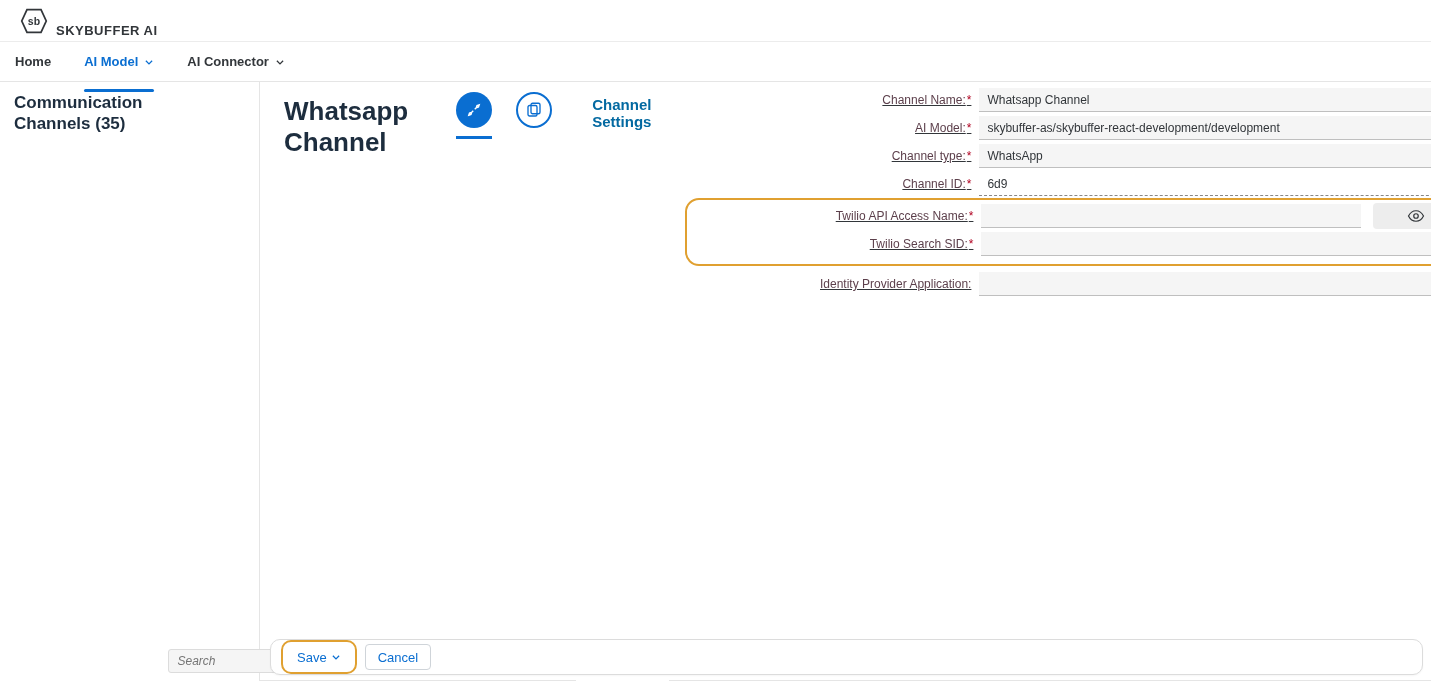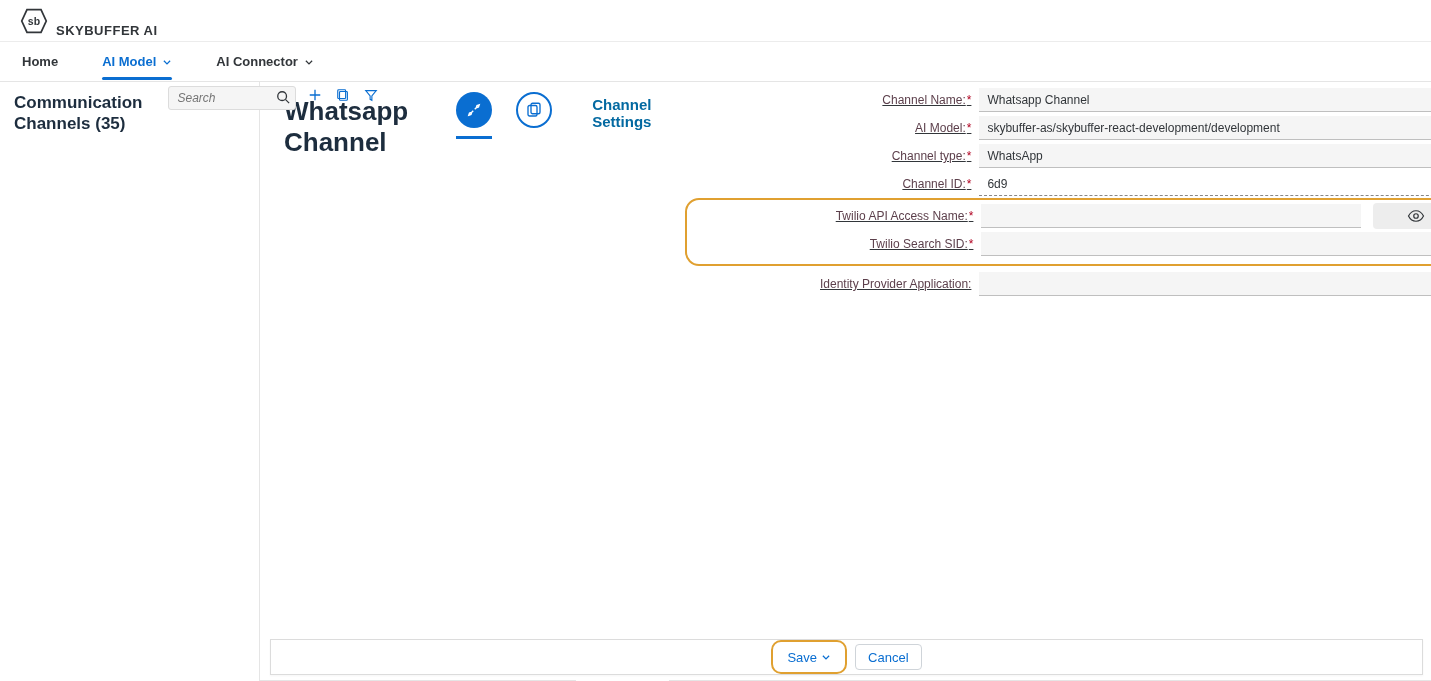--- a/index.html
+++ b/index.html
@@ -4,31 +4,31 @@
 <style>
   * { box-sizing: border-box; margin: 0; padding: 0; }
   body { font-family: Arial, Helvetica, sans-serif; font-size: 13px; color: #32363a; background: #fff; width: 1431px; height: 681px; overflow: hidden; }
 
   
   .header { display: flex; align-items: center; padding: 10px 20px; border-bottom: 1px solid #ececec; height: 42px; }
   .logo-wrap { display: flex; align-items: center; gap: 8px; }
   .logo-hex { width: 28px; height: 28px; display: flex; align-items: center; justify-content: center; }
   .logo-text { font-weight: 700; font-size: 13px; letter-spacing: 0.5px; color: #32363a; margin-top: 20px; }
 
-  .nav { display: flex; align-items: center; padding: 0 22px; height: 40px; border-bottom: 1px solid #e5e5e5; gap: 44px; }
+  .nav { display: flex; padding: 0 15px; height: 40px; border-bottom: 1px solid #e5e5e5; gap: 33px; }
   .nav-item { display: flex; align-items: center; gap: 6px; font-size: 13px; color: #32363a; cursor: pointer; position: relative; font-weight: 600; }
   .nav-item.active { color: #0a6ed1; }
   .nav-item.active::after { content:""; position:absolute; bottom:-11px; left:0; right:0; height:3px; background:#0a6ed1; border-radius:2px; }
   .chev { width: 10px; height: 10px; }
 
   
   .layout { display: flex; height: calc(681px - 82px); }
   .sidebar { width: 260px; border-right: 1px solid #e5e5e5; display:flex; flex-direction:row; position:relative; }
   .side-title { font-weight:700; font-size:17px; padding: 10px 14px 6px 14px; line-height:1.25; color:#1d2d3e; }
-  .side-toolbar { display:flex; align-items:flex-start; padding: 4px 12px 8px 12px; gap:10px; }
+  .side-toolbar { display:flex; align-items:flex-end; padding: 4px 12px 8px 12px; gap:10px; }
   .search { flex:0 0 auto; width:128px; position:relative; }
   .search input { width:100%; height:24px; background:#f5f5f5; border:1px solid #dcdcdc; border-radius:3px; padding:0 26px 0 8px; font-size:12px; font-style:italic; color:#6a6d70; }
   .search .mag { position:absolute; right:6px; top:4px; width:14px; height:14px; color:#32363a; }
   .tb-icon { width:18px; height:18px; color:#0a6ed1; cursor:pointer; display:flex; align-items:center; justify-content:center; }
   .side-list { flex:1; overflow:hidden; position:relative; }
   .list-item { padding:10px 14px; border-bottom:1px solid #f0f0f0; filter: blur(4px); user-select:none; }
   .list-item.first { background:#e6f1fb; border-left:3px solid #0a6ed1; padding-left:11px; }
   .li-line1 { height:12px; background:#8a8d90; border-radius:2px; margin-bottom:6px; }
   .li-line2 { height:10px; background:#c3c6c9; border-radius:2px; margin-bottom:4px; }
   .li-line3 { height:10px; background:#c3c6c9; border-radius:2px; width:40%; }
@@ -56,21 +56,21 @@
   .inp.dashed { border-bottom:1px dashed #888; background:transparent; }
   .sel-wrap { position:relative; width:475px; }
   .sel-wrap .inp { padding-right:24px; }
   .sel-caret { position:absolute; right:6px; top:6px; width:12px; height:12px; color:#32363a; pointer-events:none; }
   .eye-btn { width:86px; height:26px; background:#ededed; border-radius:4px; margin-left:6px; display:flex; align-items:center; justify-content:center; cursor:pointer; }
   .eye-btn svg { width:18px; height:18px; color:#32363a; }
   .highlight-box { border:2px solid #e0a030; border-radius:14px; padding:2px 8px 6px 8px; margin-left:-8px; margin-right:-8px; }
 
   .filler { flex:1; background:#f7f7f7; }
 
-  .footer { position:absolute; bottom:6px; left:270px; right:8px; height:36px; background:#fff; border:1px solid #dcdcdc; border-radius:0; display:flex; align-items:center; justify-content:center; padding:0 10px; gap:8px; box-shadow:0 1px 2px rgba(0,0,0,0.04); }
+  .footer { position:absolute; bottom:6px; left:270px; right:8px; height:36px; background:#fff; border:1px solid #dcdcdc; border-radius:10px; display:flex; align-items:center; justify-content:flex-start; padding:0 10px; gap:8px; box-shadow:0 1px 2px rgba(0,0,0,0.04); }
   .btn { height:26px; padding:0 12px; border-radius:4px; display:flex; align-items:center; font-size:13px; cursor:pointer; gap:4px; }
   .btn.save { color:#0a6ed1; }
   .btn.cancel { color:#0a6ed1; border:1px solid #cfd4d9; }
   .save-wrap { border:2px solid #e0a030; border-radius:10px; padding:2px; }
 
 </style>
 </head>
 <body>
 
 <div class="header">

